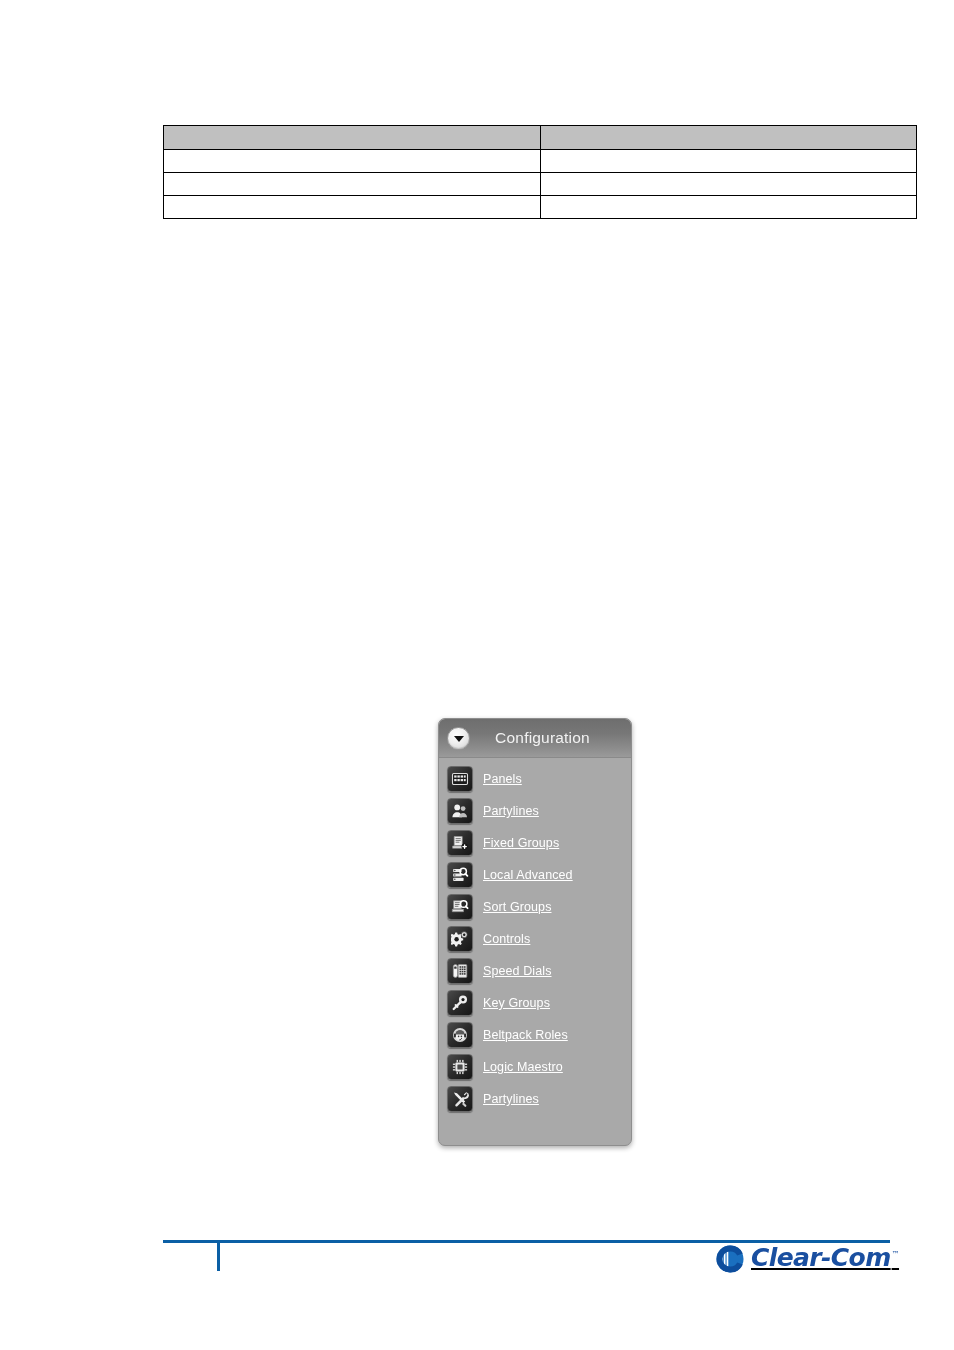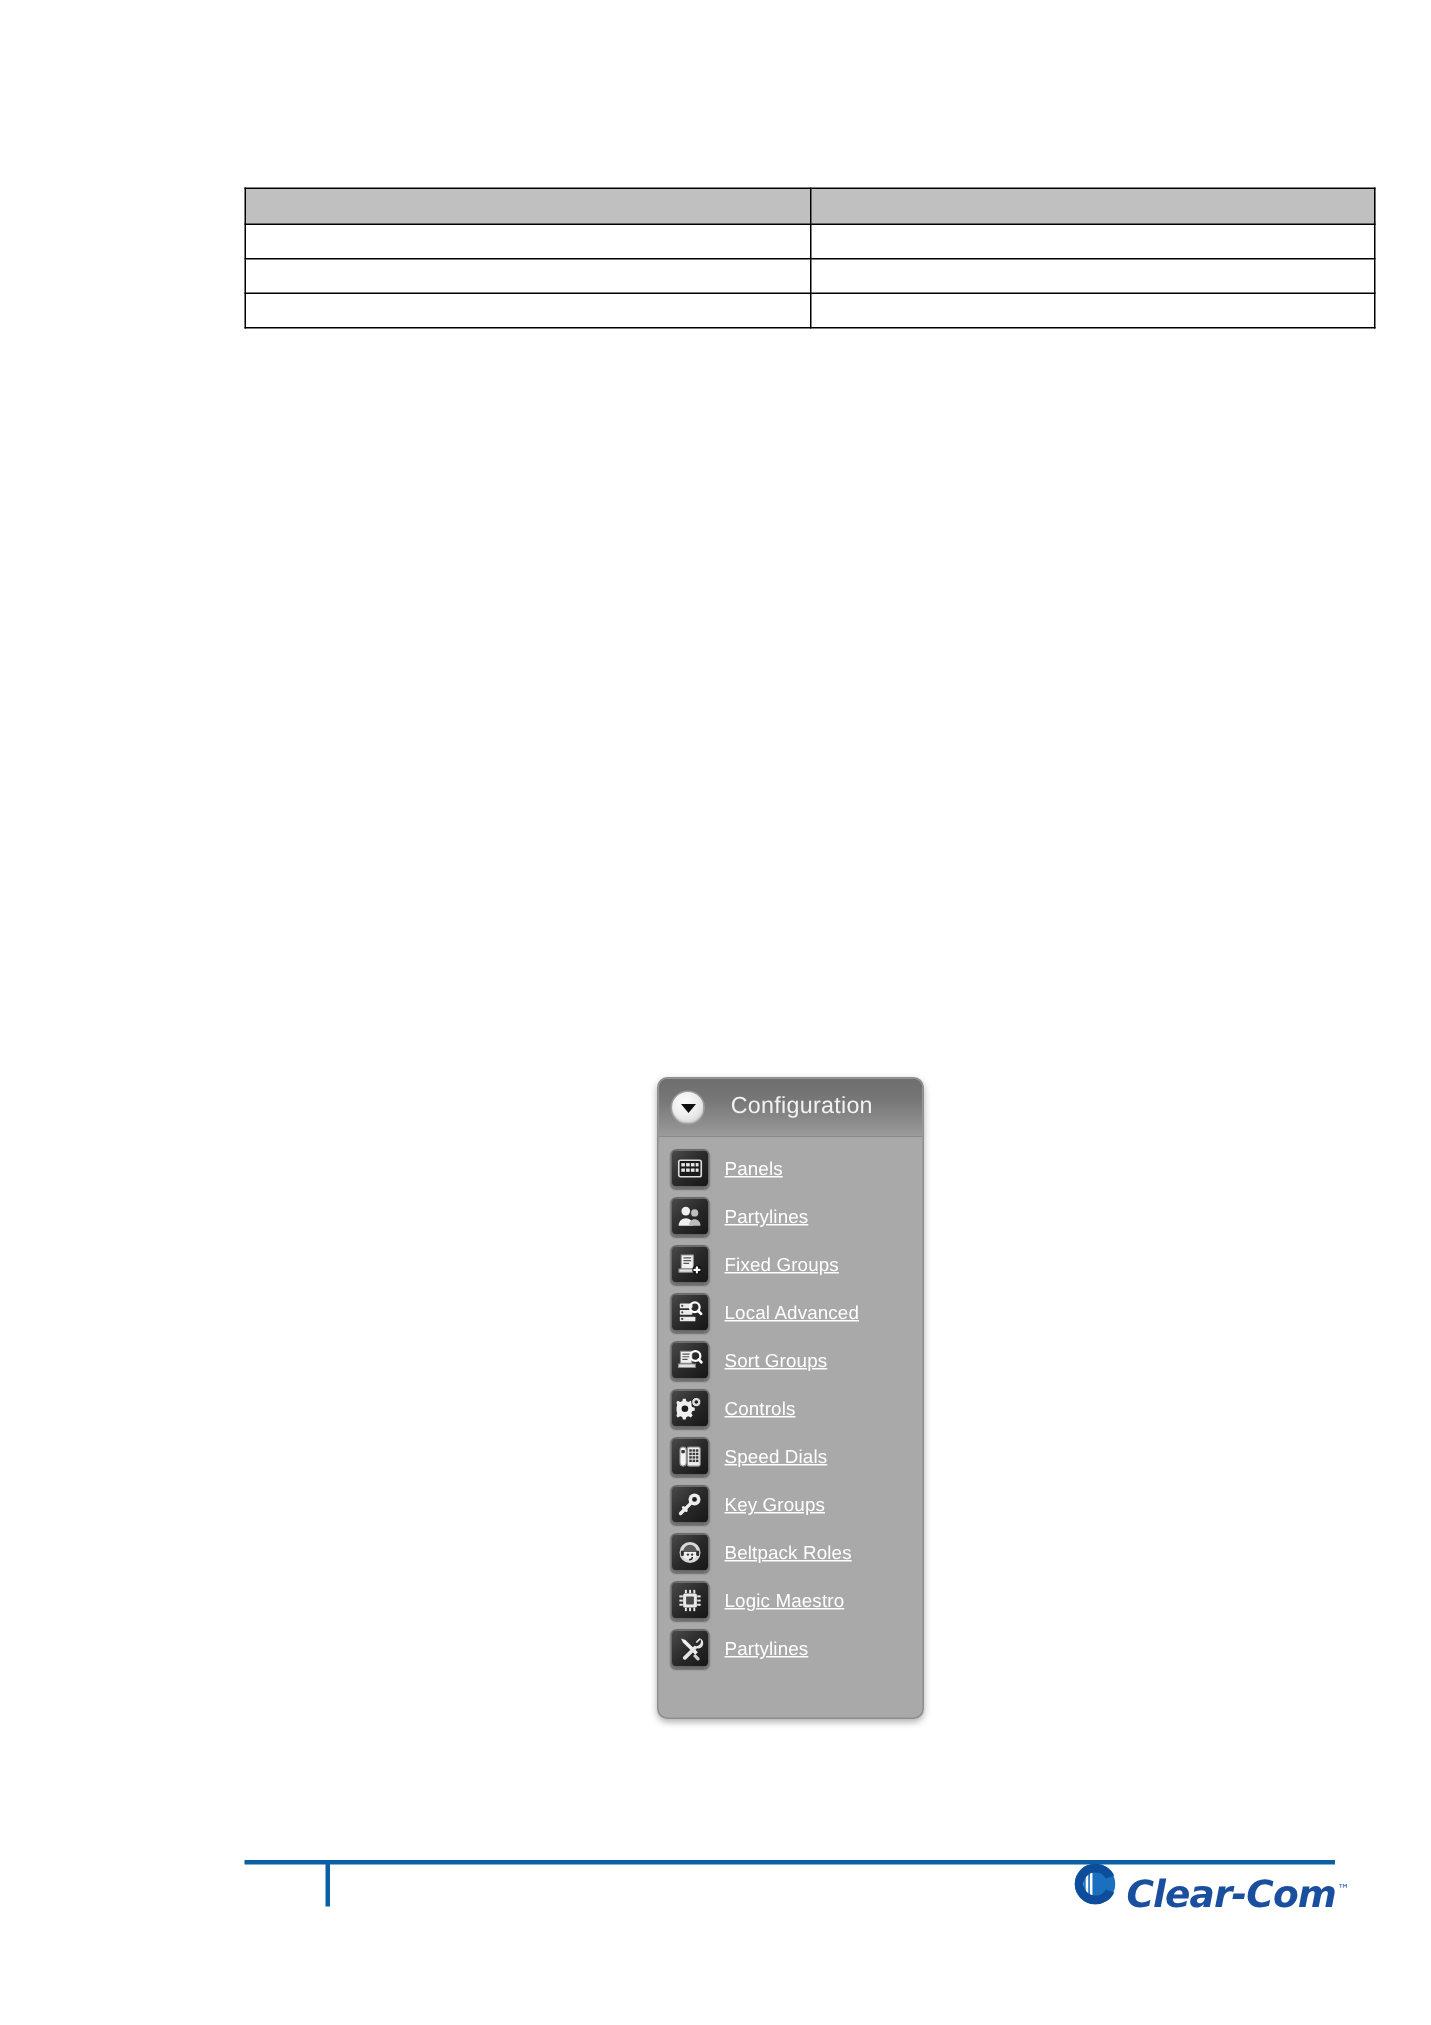--- a/index.html
+++ b/index.html
@@ -38,21 +38,21 @@
   .doc-table tr.header-row td {
     background: #c0c0c0;
     height: 23px;
   }
 
   
   .config-panel {
     position: absolute;
     left: 438px;
     top: 718px;
-    width: 178px;
+    width: 194px;
     height: 428px;
     background: #a9a9a9;
     border: 1px solid #8e8e8e;
     border-radius: 7px;
     box-shadow: 0 2px 5px rgba(0,0,0,0.32);
     box-sizing: border-box;
     overflow: hidden;
   }
   .config-header {
     position: relative;
@@ -142,22 +142,23 @@
     top: 1240px;
     width: 3px;
     height: 31px;
     background: #0b5fa5;
   }
   .footer-logo {
     position: absolute;
     left: 714px;
     top: 1243px;
     display: flex;
-    align-items: flex-end;
+    align-items: flex-start;
     height: 34px;
+    text-decoration: underline;
   }
   .logo-mark { flex: 0 0 auto; }
   .logo-word {
     margin-left: 5px;
     font-family: "DejaVu Sans", sans-serif;
     font-weight: bold;
     font-style: italic;
     font-size: 25px;
     color: #1a4fa0;
     letter-spacing: -0.6px;

